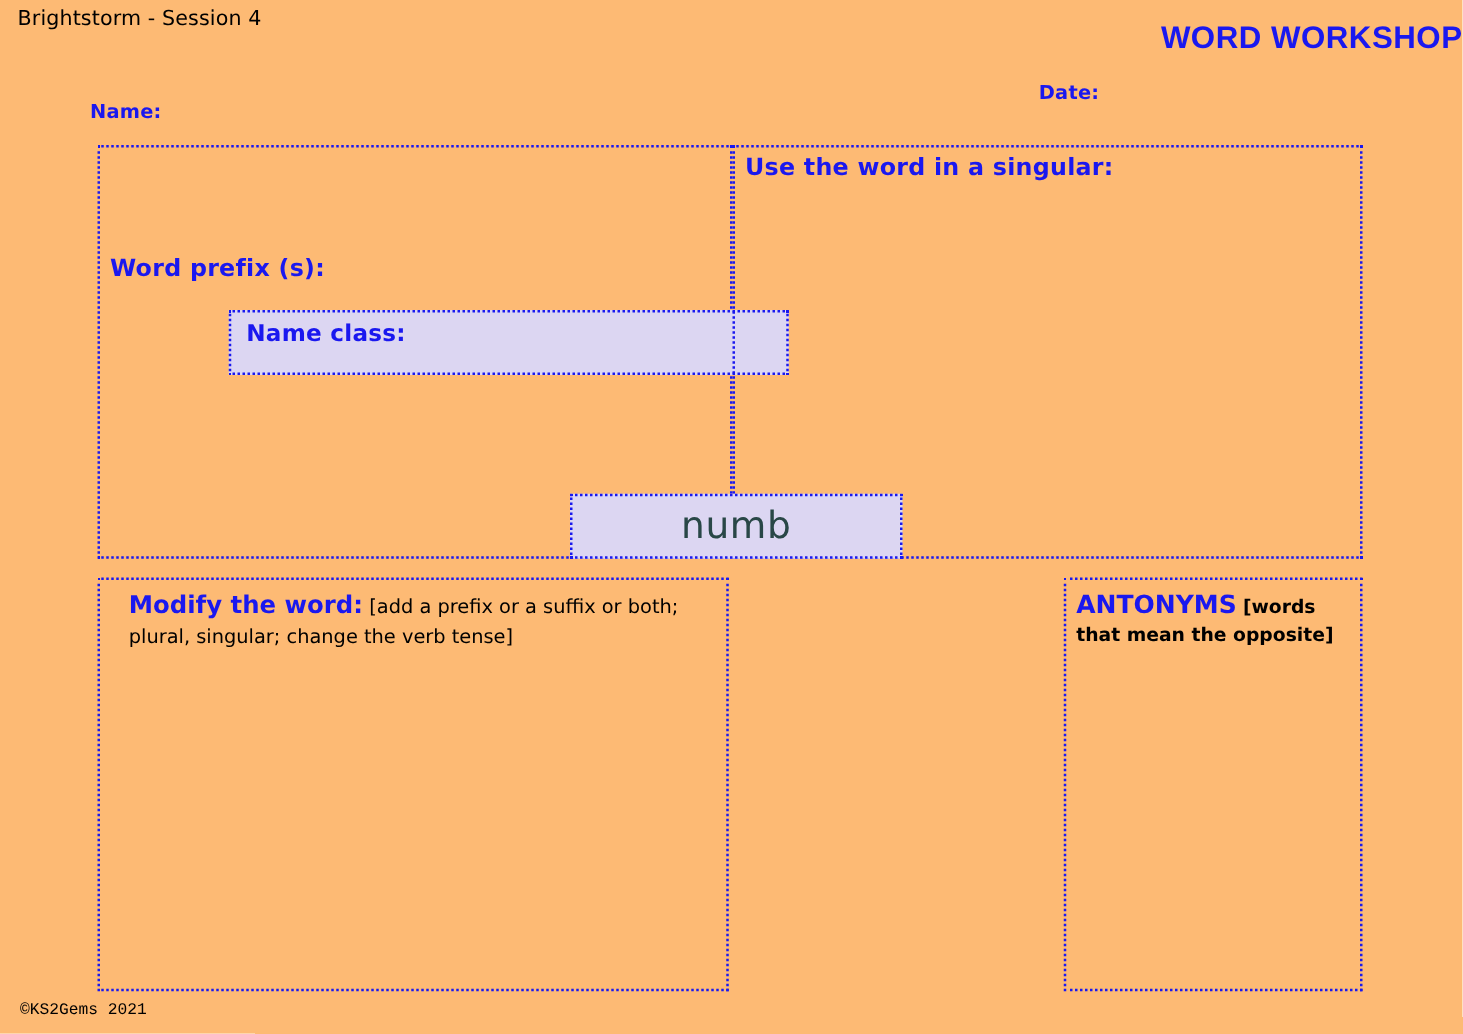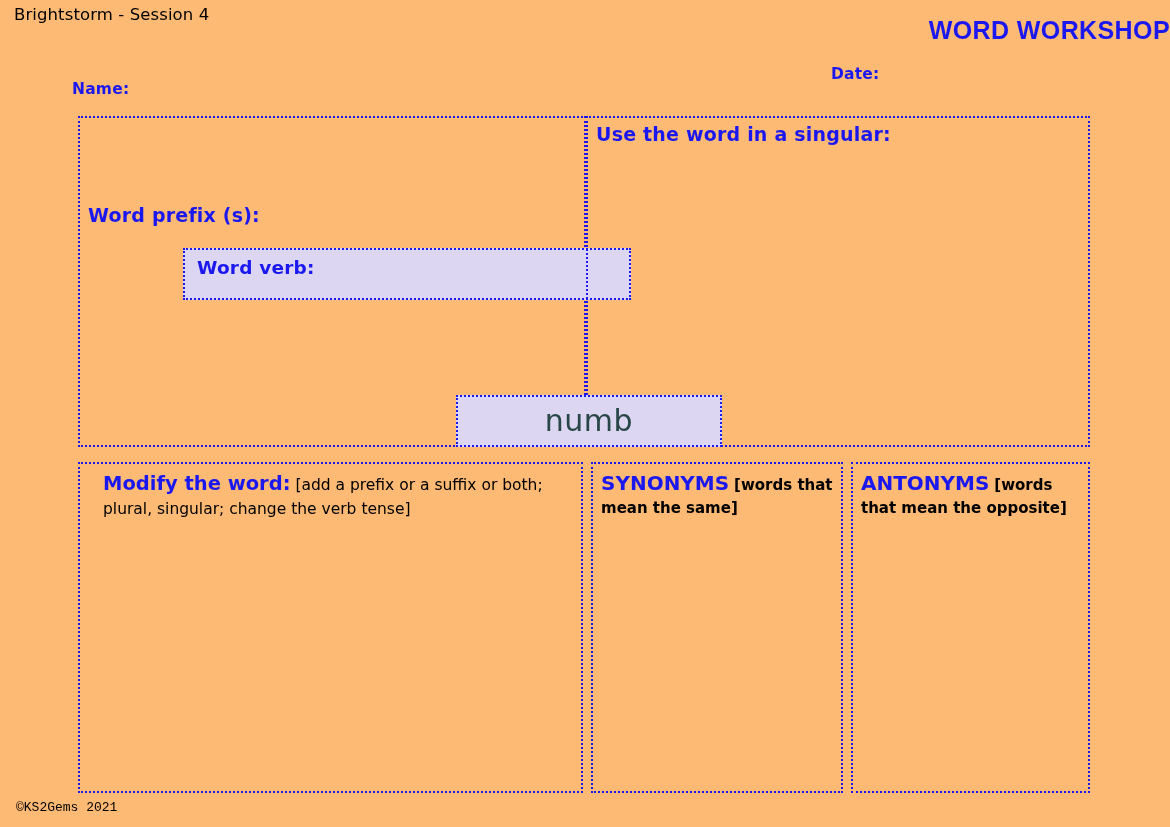--- a/index.html
+++ b/index.html
@@ -180,47 +180,41 @@
 
   <div class="worksheet-title">WORD WORKSHOP</div>
 
   <div class="field-label name-label">Name:</div>
 
   <div class="field-label date-label">Date:</div>
 
   <div class="dbox" id="panel-meaning">
 
     <div class="dbox lav" id="box-word-class">
-      <div class="box-heading" id="word-class-heading">Word verb:</div>
+      <div class="box-heading" id="word-class-heading">Name class:</div>
     </div>
 
     <div class="box-heading" id="word-meaning-heading">Word prefix (s):</div>
   </div>
 
   <div class="dbox" id="panel-sentence">
     <div class="box-heading" id="sentence-heading">Use the word in a singular:</div>
   </div>
 
   <div class="dbox lav" id="box-focus-word">
     <div id="focus-word-text">numb</div>
   </div>
 
   <div class="dbox" id="panel-modify">
     <div class="panel-text" id="modify-text">
       <span class="lead">Modify the word:</span>
       <span class="hint-light">[add a prefix or a suffix or both; plural, singular; change the verb tense]</span>
     </div>
   </div>
 
-  <div class="dbox" id="panel-synonyms">
-    <div class="panel-text" id="synonyms-text">
-      <span class="lead">SYNONYMS</span>
-      <span class="hint-bold">[words that mean the same]</span>
-    </div>
-  </div>
 
   <div class="dbox" id="panel-antonyms">
     <div class="panel-text" id="antonyms-text">
       <span class="lead">ANTONYMS</span>
       <span class="hint-bold">[words that mean the opposite]</span>
     </div>
   </div>
 
   <div class="footer-credit">©KS2Gems 2021</div>
 

